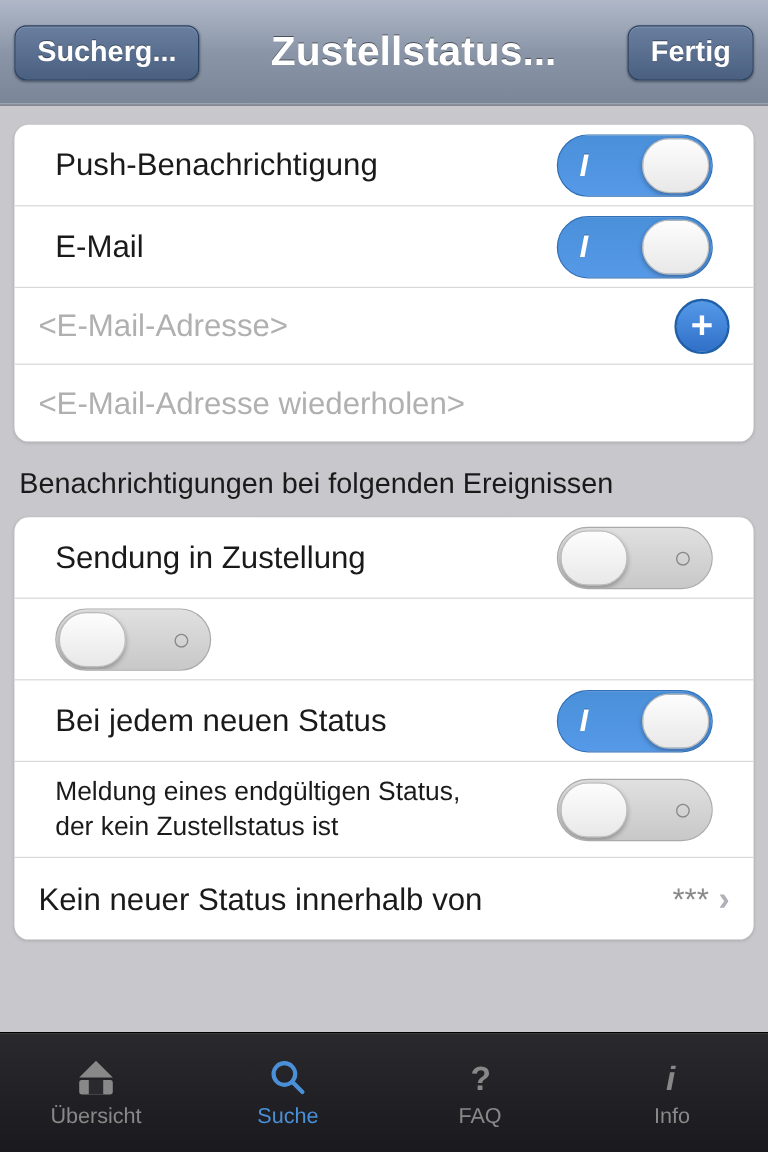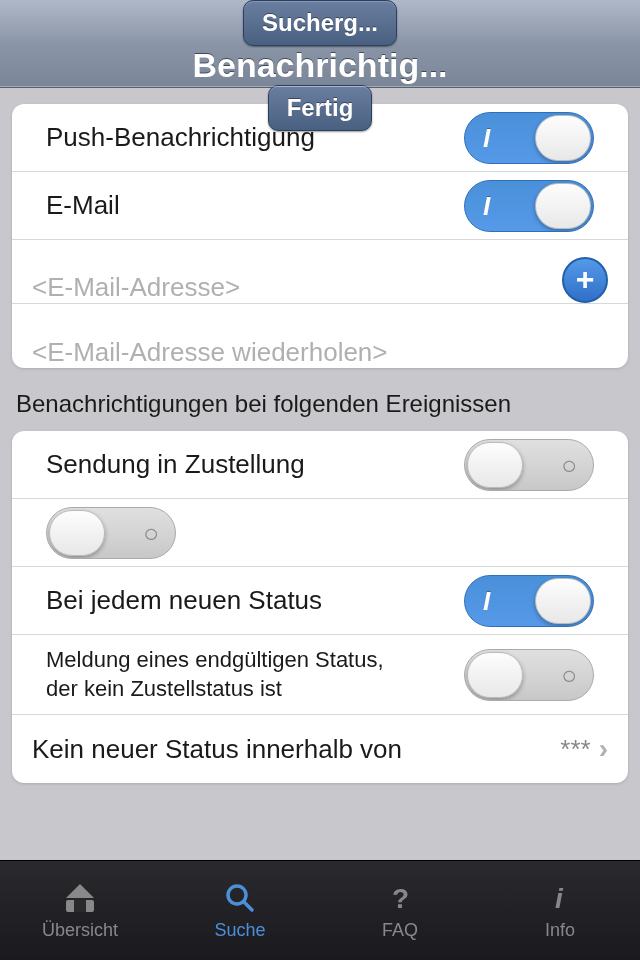--- a/index.html
+++ b/index.html
@@ -15,21 +15,20 @@
     
     .nav-bar {
       height: 88px;
       background: linear-gradient(180deg, #b0b8c8 0%, #8a96a8 50%, #7a8698 100%);
       display: flex;
       align-items: center;
       justify-content: space-between;
       padding: 0 12px;
       position: relative;
       border-bottom: 1px solid #5a6070;
-      flex-direction: column;
     }
     .nav-bar::after {
       content: '';
       position: absolute;
       bottom: 0; left: 0; right: 0;
       height: 1px;
       background: rgba(255,255,255,0.3);
     }
 
     .nav-btn {
@@ -142,21 +141,21 @@
       top: 50%;
       transform: translateY(-50%);
       color: #888;
       font-size: 26px;
       font-weight: bold;
     }
 
     
     .input-row {
       display: flex;
-      align-items: flex-end;
+      align-items: center;
       padding: 0 20px;
       min-height: 64px;
       border-bottom: 1px solid #d8d8da;
     }
     .input-row:last-child {
       border-bottom: none;
     }
     .placeholder-text {
       font-size: 26px;
       color: #b0b0b0;
@@ -257,21 +256,21 @@
     .icon-svg {
       width: 36px;
       height: 36px;
     }
   </style>
 </head>
 <body>
 
 <div class="nav-bar">
   <button class="nav-btn">Sucherg...</button>
-  <div class="nav-title">Benachrichtig...</div>
+  <div class="nav-title">Zustellstatus...</div>
   <button class="nav-btn">Fertig</button>
 </div>
 
 <div class="content">
 
   <div class="card">
 
     <div class="card-row">
       <span class="row-label">Push-Benachrichtigung</span>
       <div class="toggle">

